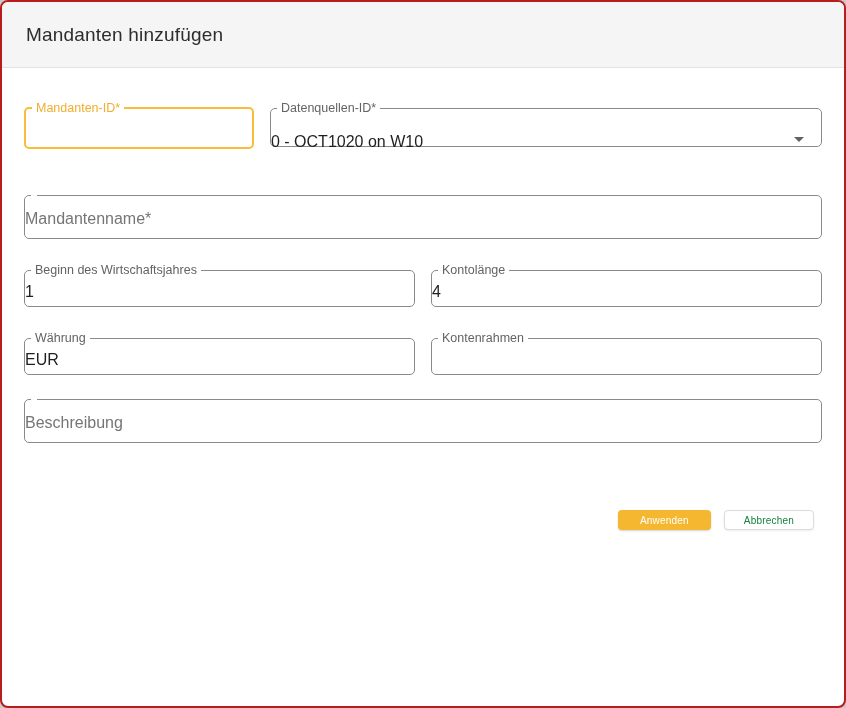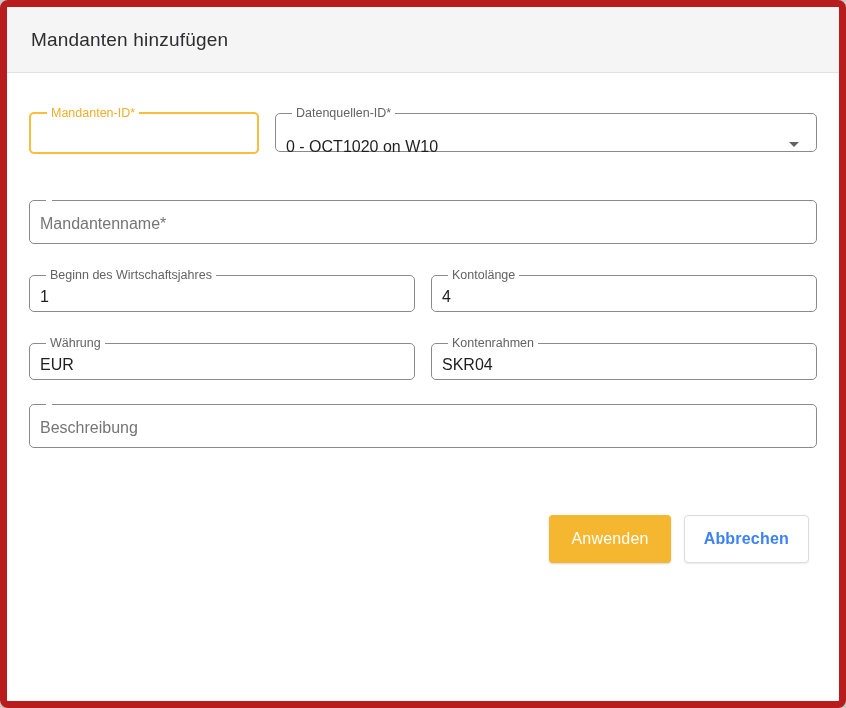--- a/index.html
+++ b/index.html
@@ -3,21 +3,21 @@
 <meta charset="utf-8">
 <style>
   html,body{margin:0;padding:0;background:#c9c9c9;}
   *{box-sizing:border-box;}
   body{font-family:"Liberation Sans", sans-serif;}
 
   .frame{
     position:relative;
     width:846px;height:708px;
     background:#ffffff;
-    border:7px solid #b91c1c;
+    border:2px solid #b91c1c;
     border-radius:8px;
     overflow:hidden;
   }
   .header{
     height:66px;
     background:#f5f5f5;
     border-bottom:1px solid #e2e2e2;
     display:flex;align-items:center;
     padding:0 24px;
   }
@@ -33,21 +33,21 @@
   .row{display:flex;gap:16px;margin-bottom:24px;}
   .row.first{margin-bottom:46px;}
   .col-fixed{width:230px;flex:none;}
   .col-flex{flex:1;}
   .col-half{flex:1;}
 
   
   fieldset.field{
     position:relative;
     margin:0;
-    padding:0 10px;
+    padding:0 0;
     height:44px;
     border:1px solid #8a8a8a;
     border-radius:5px;
     background:#fff;
     min-inline-size:0;
   }
   fieldset.field legend{
     font-size:12.5px;
     line-height:14px;
     color:#636363;
@@ -104,40 +104,40 @@
 
   
   .actions{
     display:flex;
     justify-content:flex-end;
     gap:13px;
     padding:0 8px;
     margin-top:67px;
   }
   .btn{
-    height:48px;
+    height:20px;
     border-radius:4px;
     font-family:"Liberation Sans", sans-serif;
-    font-size:16px;
+    font-size:10px;
     display:inline-flex;align-items:center;justify-content:center;
     cursor:pointer;
     letter-spacing:.2px;
   }
   .btn.primary{
     background:#f5b72f;
     color:#ffffff;
     font-weight:500;
     border:0;
     padding:0 22px;
     box-shadow:0 1px 2px rgba(0,0,0,.18);
   }
   .btn.plain{
     background:#ffffff;
-    color:#3b82f6;
-    font-weight:700;
+    color:#15803d;
+    font-weight:400;
     border:1px solid #dcdcdc;
     padding:7px 19px;
     box-shadow:0 1px 2px rgba(0,0,0,.08);
   }
 </style>
 </head>
 <body>
 
 <div class="frame">
 
@@ -178,21 +178,20 @@
       </fieldset>
     </div>
 
     <div class="row">
       <fieldset class="field col-half">
         <legend>Währung</legend>
         <input type="text" aria-label="Währung" value="EUR" style="">
       </fieldset>
       <fieldset class="field col-half">
         <legend>Kontenrahmen</legend>
-        <input type="text" aria-label="Kontenrahmen" value="SKR04" style="">
       </fieldset>
     </div>
 
 
     <div class="row">
       <fieldset class="field no-label col-flex">
         <legend class="empty"></legend>
         <input type="text" aria-label="Beschreibung" placeholder="Beschreibung" style="">
       </fieldset>
     </div>

